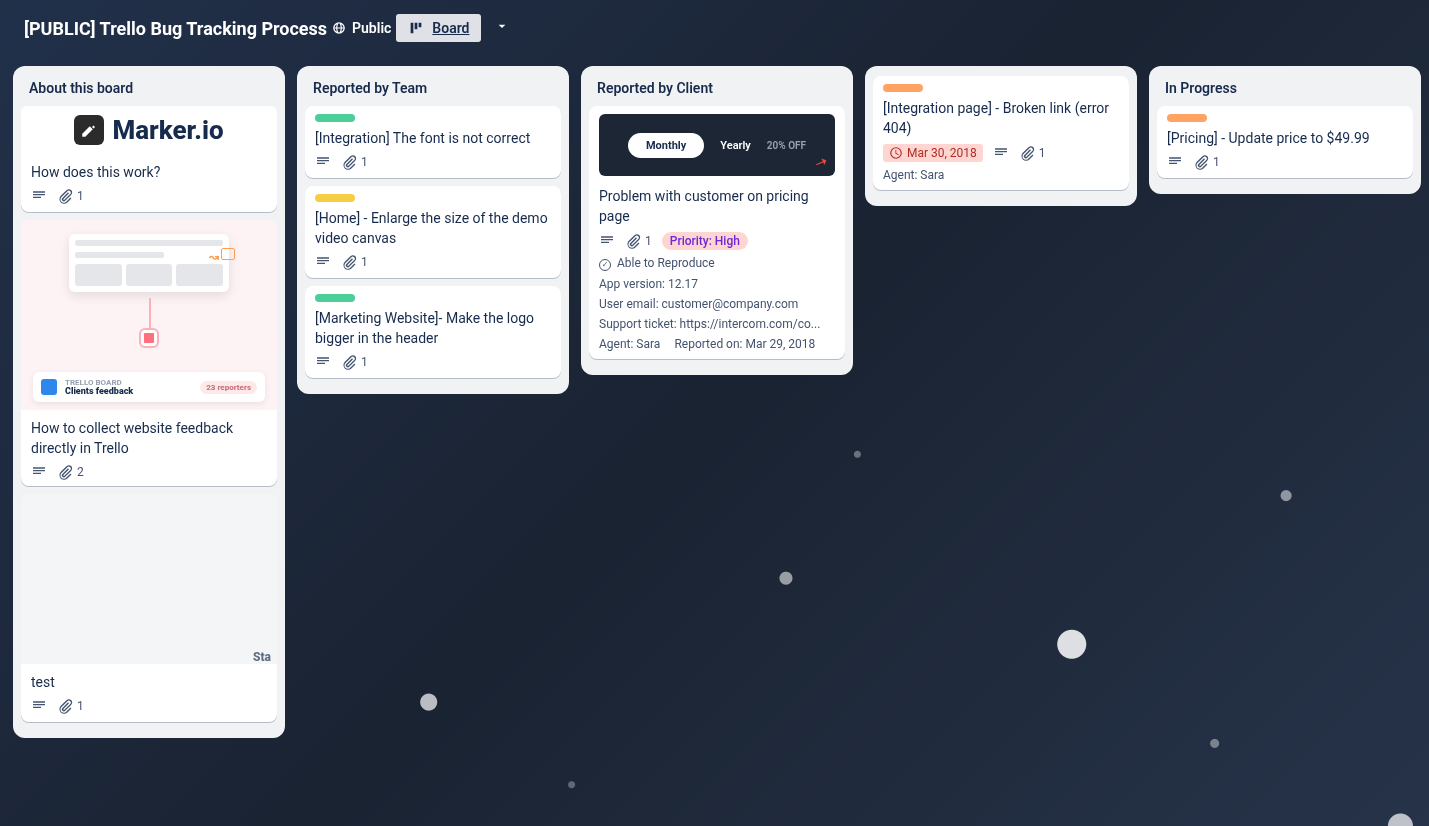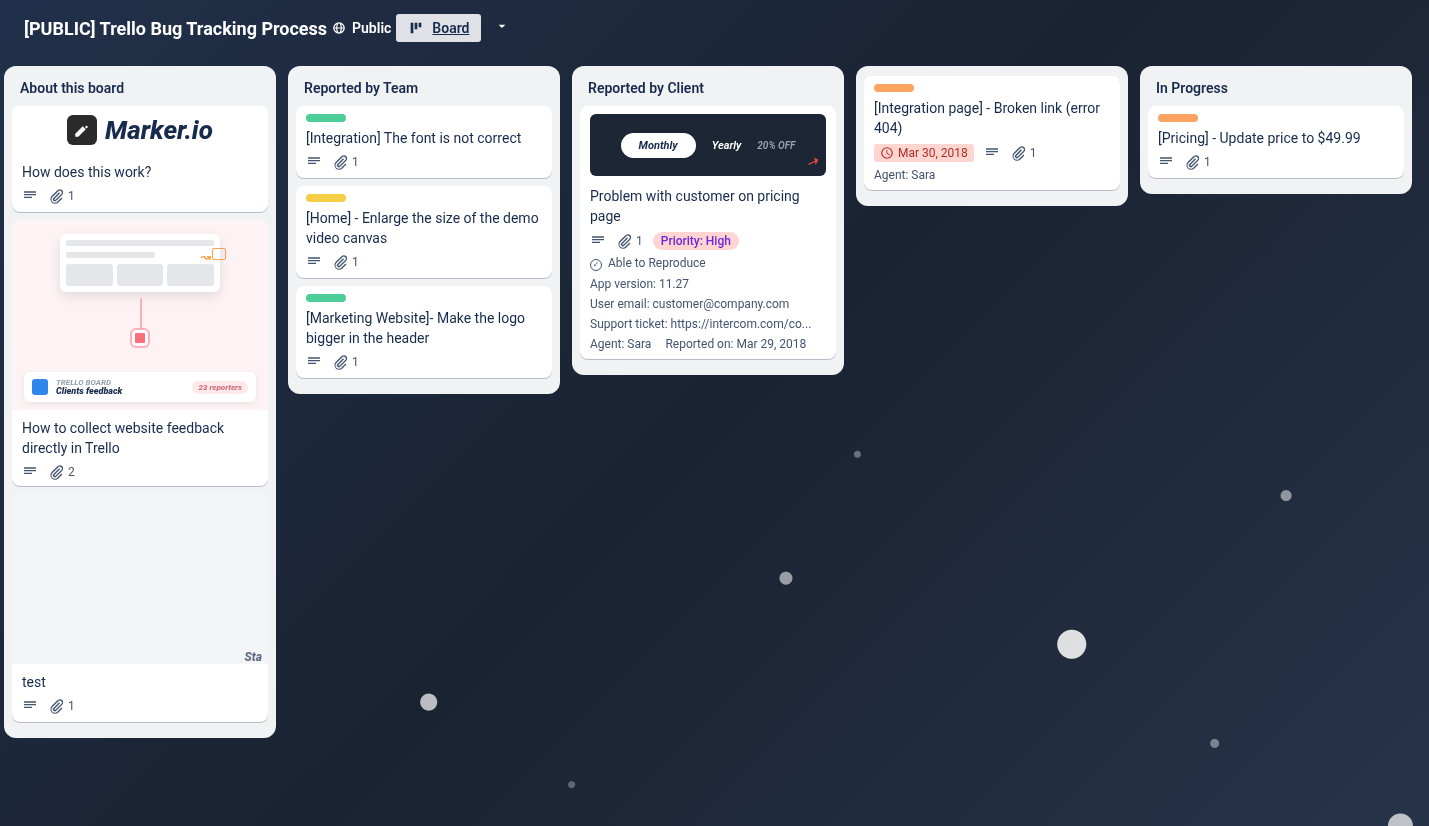--- a/index.html
+++ b/index.html
@@ -41,21 +41,21 @@
   display:flex; align-items:center; gap:8px;
   background:#dfe1e6; color:#172b4d;
   border-radius:3px; padding:6px 12px; font-size:14px; font-weight:600;text-decoration:underline;
 }
 .chev-btn { padding:6px 8px; color:#fff; }
 
 .lists {
   position: relative;
   display: flex;
   gap: 12px;
-  padding: 10px 4px;
+  padding: 10px 13px;
   align-items: flex-start;
 }
 .list {
   background:#f1f2f4;
   border-radius:12px;
   width: 272px;
   flex: 0 0 272px;
   padding: 10px 8px 8px;
   max-height: 752px;
   overflow-y: auto;
@@ -66,21 +66,21 @@
 
 .card {
   background:#fff;
   border-radius:8px;
   box-shadow:0 1px 0 rgba(9,30,66,.25);
   margin-bottom:8px;
   padding:8px 10px 8px;
   font-size:14px; color:#172b4d;
 }
 .card.big-pad { padding-bottom:6px; }
-.cover { height:130px; border-radius:6px 6px 0 0; margin:-8px -10px 8px; background:#fff; overflow:hidden; display:flex; align-items:center; justify-content:center; font-weight:800;font-style:italic;}
+.cover { height:130px; border-radius:6px 6px 0 0; margin:-8px -10px 8px; background:#fff; overflow:hidden; display:flex; align-items:center; justify-content:center; font-weight:800;}
 .cover.marker { height:48px; font-size:26px; gap:8px; }
 .cover.marker .sq { width:30px; height:30px; background:#2b2b2b; border-radius:6px; display:flex; align-items:center; justify-content:center; color:#fff; }
 .cover.diagram { height:190px; background:#fdf2f4; position:relative; }
 .cover.pricing { height:62px; background:#1d2635; border-radius:6px; margin:0 0 10px; display:flex; align-items:center; justify-content:center; gap:16px; position:relative;}
 .pill { background:#fff; color:#172b4d; font-size:11px; font-weight:700; padding:6px 18px; border-radius:16px; }
 .ytxt { color:#fff; font-size:11px; font-weight:600; }
 .offtxt { color:#9aa3b2; font-size:10px; font-weight:600; }
 .arrow-red { position:absolute; right:8px; bottom:6px; color:#e64a3b; transform:rotate(-25deg); }
 
 .cover.blank { height:170px; background:#f4f5f7; display:flex; align-items:flex-end; justify-content:flex-end; font-size:12px; color:#5e6c84; padding-right:6px;}
@@ -315,21 +315,21 @@
           </span>
         <span class="badge">
             <svg class="ic" viewBox="0 0 24 24">
               <path d="M16.5 6.5l-8 8a3 3 0 104.2 4.2l8-8a5 5 0 10-7-7l-8 8a7 7 0 109.9 9.9l6-6-1.4-1.4-6 6a5 5 0 11-7-7l8-8a3 3 0 114.2 4.2l-8 8a1 1 0 11-1.4-1.4l8-8-1.5-1.5z"></path>
             </svg>
             <span>1</span>
           </span>
         <span class="prio-high">Priority: High</span>
       </div>
       <div class="cfield"><span class="ok-ic">✓</span>&nbsp;&nbsp;<span>Able to Reproduce</span></div>
-      <div class="cfield">App version: 11.27</div>
+      <div class="cfield">App version: 12.17</div>
       <div class="cfield">User email: customer@company.com</div>
       <div class="cfield">Support ticket: https://intercom.com/co...</div>
       <div class="cfrow">
         <div class="cfield">Agent: Sara</div>
         <div class="cfield">Reported on: Mar 29, 2018</div>
       </div>
     </div>
   </div>
 
   <div class="list">

